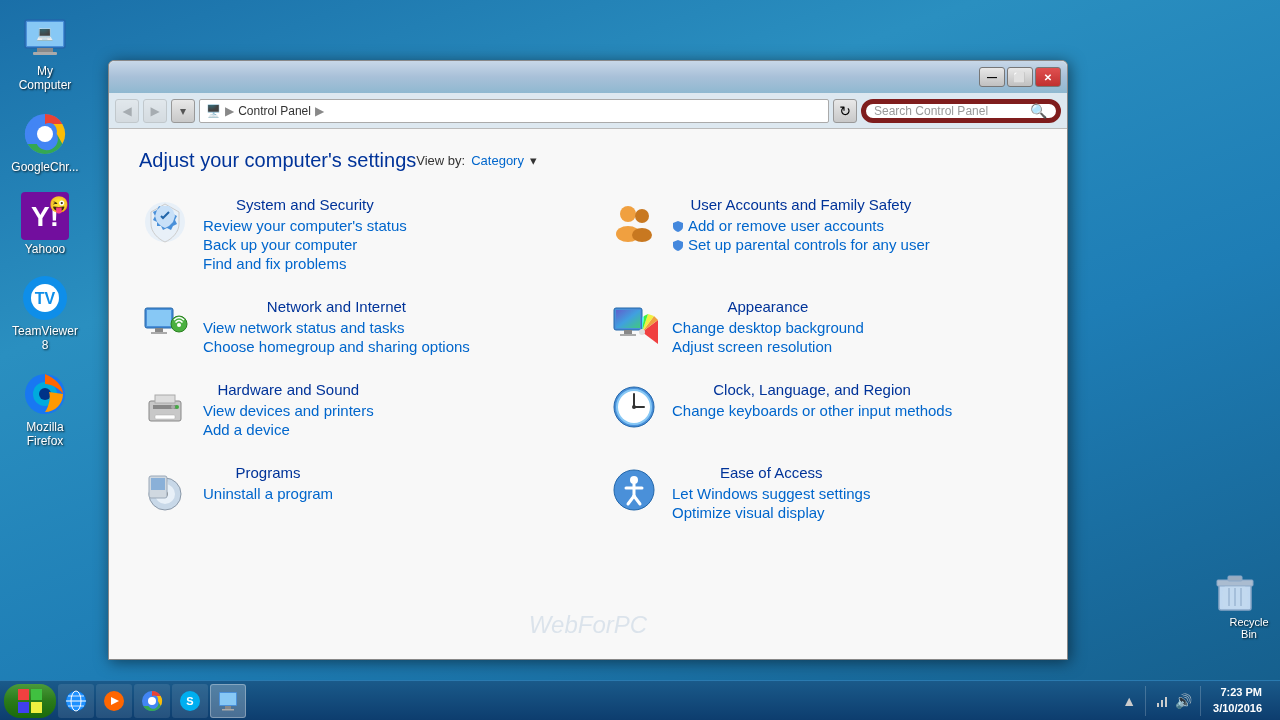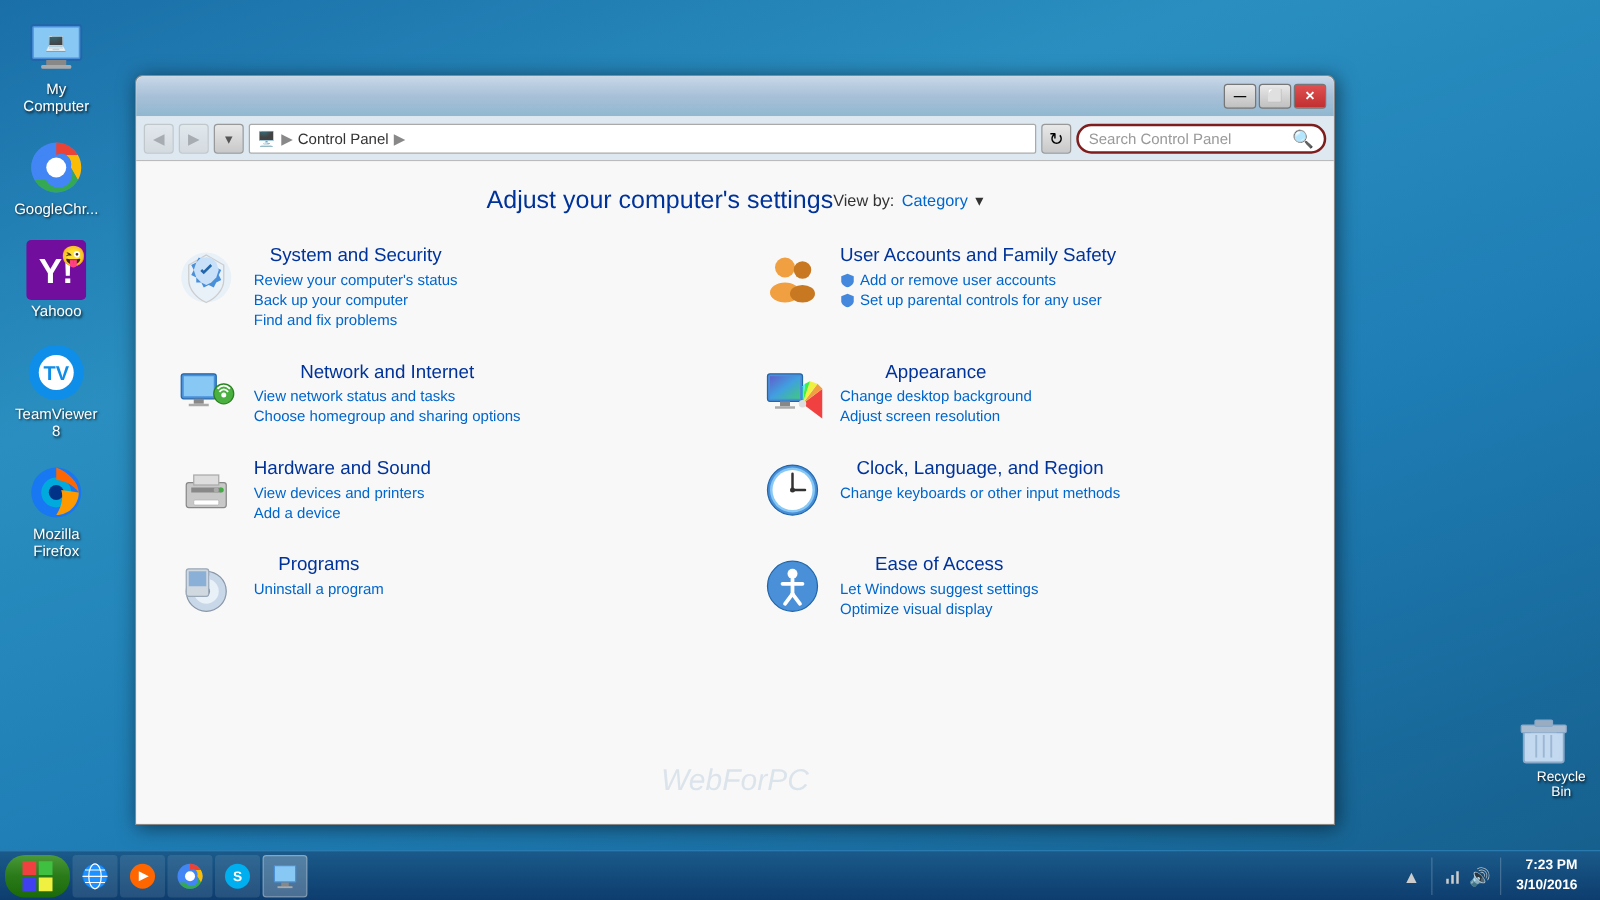--- a/index.html
+++ b/index.html
@@ -165,40 +165,40 @@
       cursor: pointer;
       display: flex;
       align-items: center;
       justify-content: center;
       font-size: 14px;
     }
     .search-box {
       height: 24px;
       width: 200px;
       background: white;
-      border: 2px solid #7f1d1d;
+      border: 5px solid #7f1d1d;
       border-radius: 12px;
       display: flex;
       align-items: center;
       padding: 0 8px;
       font-size: 12px;
       color: #999;
     }
 
     
     .window-content {
       flex: 1;
       background: #f8f8f8;
       padding: 20px 30px;
       overflow-y: auto;
     }
 
     .page-header {
       display: flex;
-      justify-content: center;
+      justify-content: flex-start;
       align-items: center;
       margin-bottom: 24px;
     }
     .page-title {
       font-size: 20px;
       color: #003399;
       font-weight: 300;
     }
     .view-by {
       display: flex;
@@ -240,21 +240,21 @@
     .category-title {
       font-size: 15px;
       color: #003399;
       cursor: pointer;
       text-decoration: none;
       display: block;
       margin-bottom: 4px;
       text-align: center;
     }
     .category-link {
-      font-size: 12px;
+      font-size: 15px;
       color: #0066cc;
       cursor: pointer;
       display: flex;
       align-items: center;
       gap: 4px;
       margin-bottom: 2px;
       text-decoration: none;
     }
     .shield-small {
       width: 12px;

